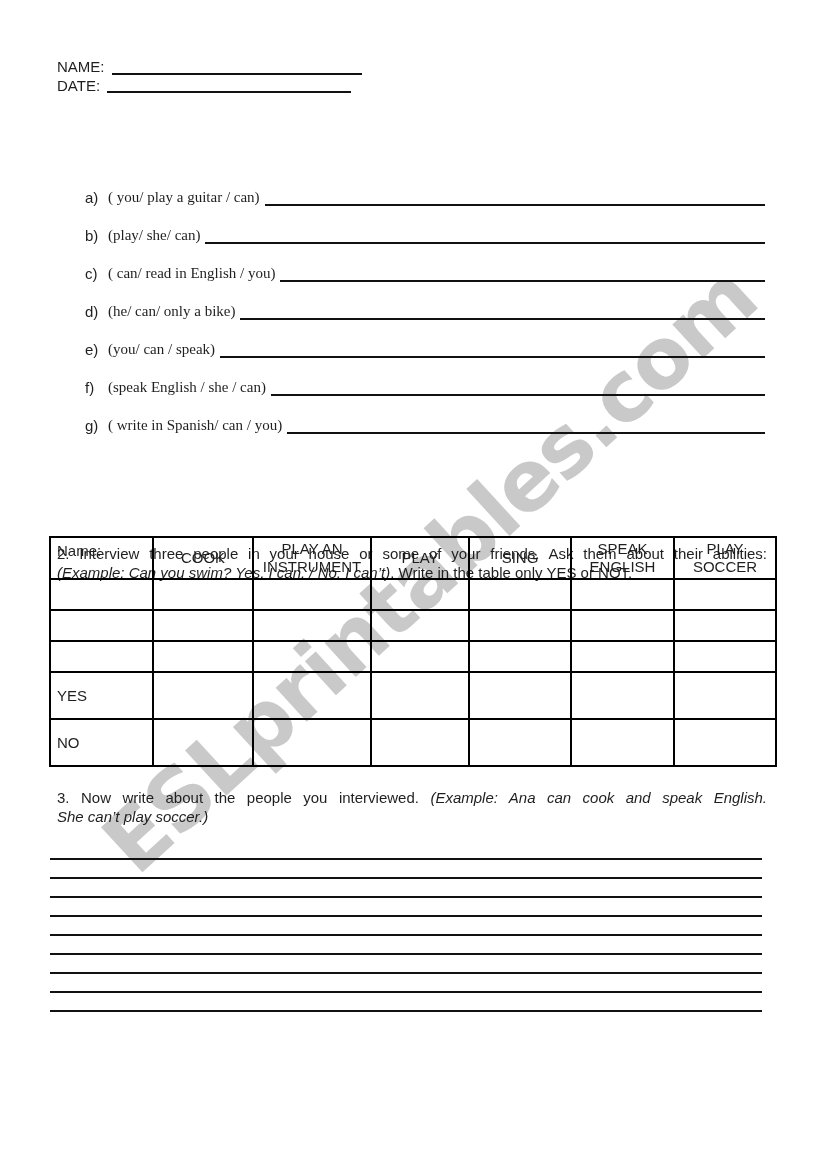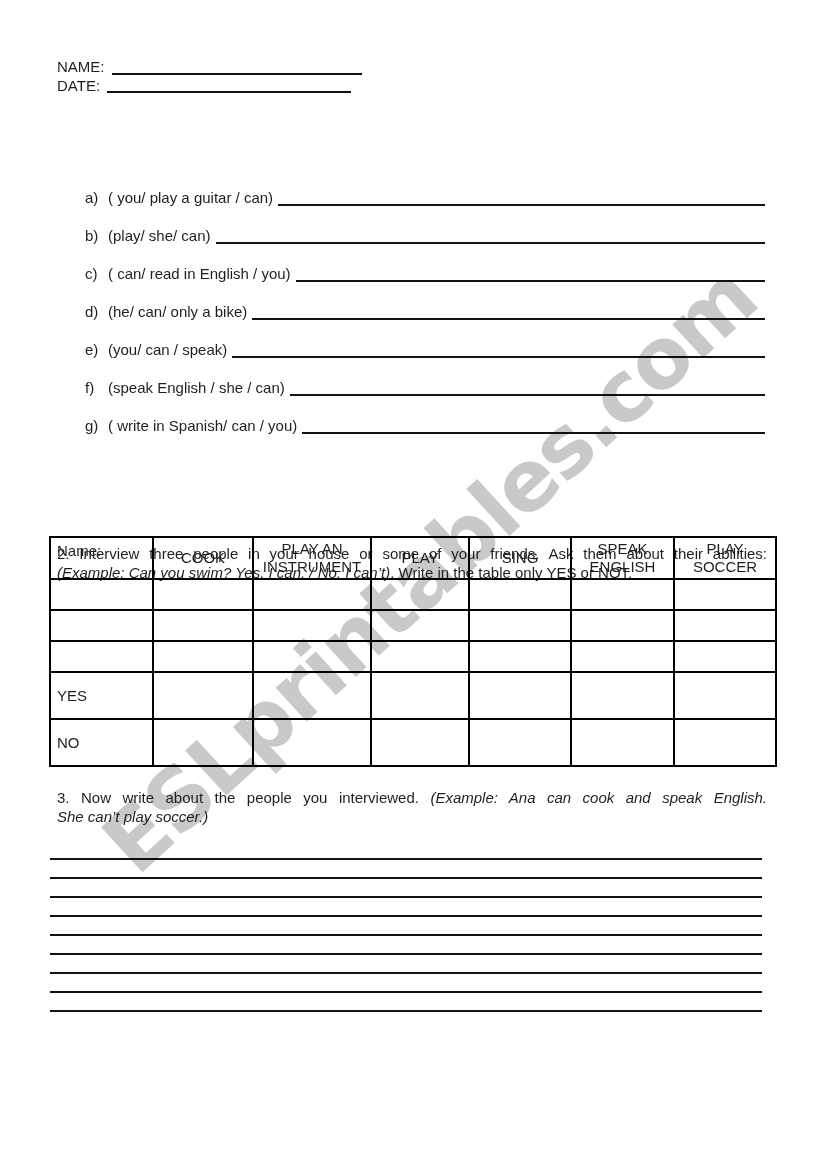--- a/index.html
+++ b/index.html
@@ -39,21 +39,21 @@
   
   .id-row { display: flex; align-items: flex-end; height: 18px; }
   .id-row .lbl { margin-right: 7px; }
   .blank { border-bottom: 2px solid #111; height: 15px; display: inline-block; }
 
   .title { font-weight: bold; font-size: 16px; }
 
   
   .item-row { display: flex; align-items: flex-end; height: 20px; margin-bottom: 18px; }
   .item-letter { width: 23px; flex: 0 0 23px; }
-  .item-prompt { white-space: nowrap; padding-right: 5px; }
+  .item-prompt { white-space: nowrap; padding-right: 5px; font-family: Liberation Serif, serif; }
   .item-blank { flex: 1 1 auto; border-bottom: 2px solid #111; height: 15px; }
 
   .para { line-height: 19px; }
   .jline { text-align: justify; text-align-last: justify; }
   .ital { font-style: italic; }
 
   
   table.abilities {
     border-collapse: collapse;
     table-layout: fixed;

